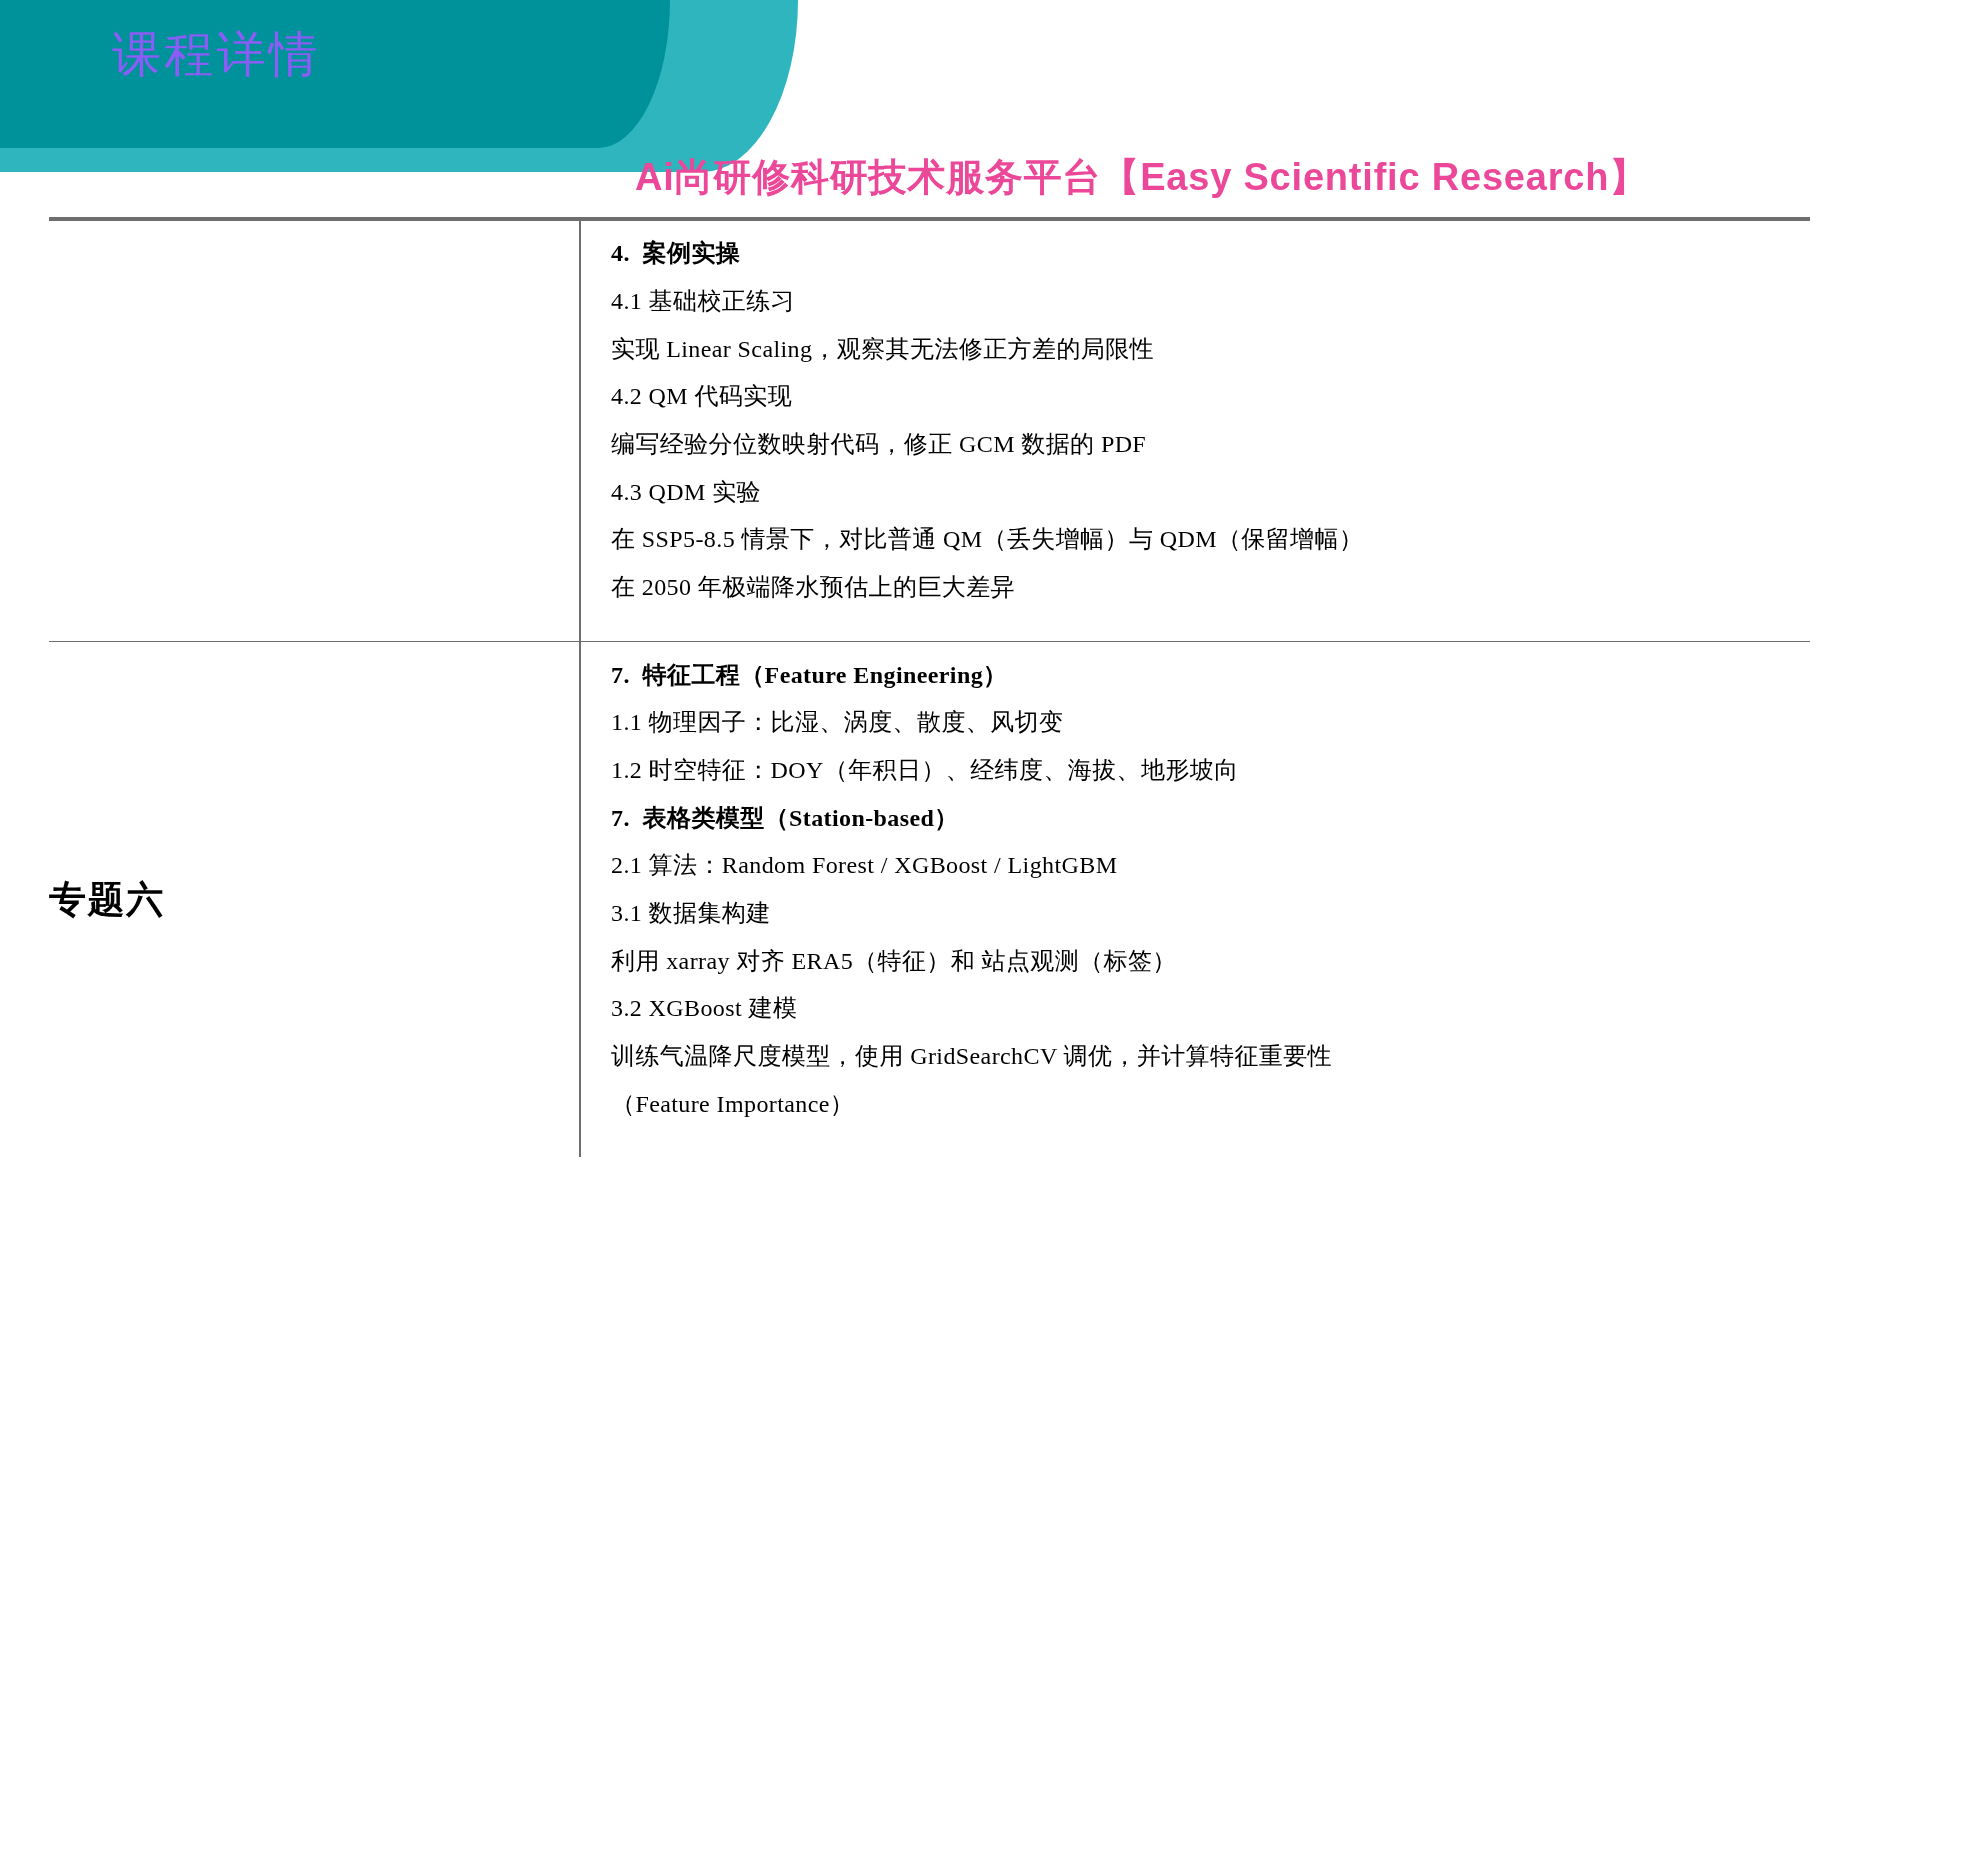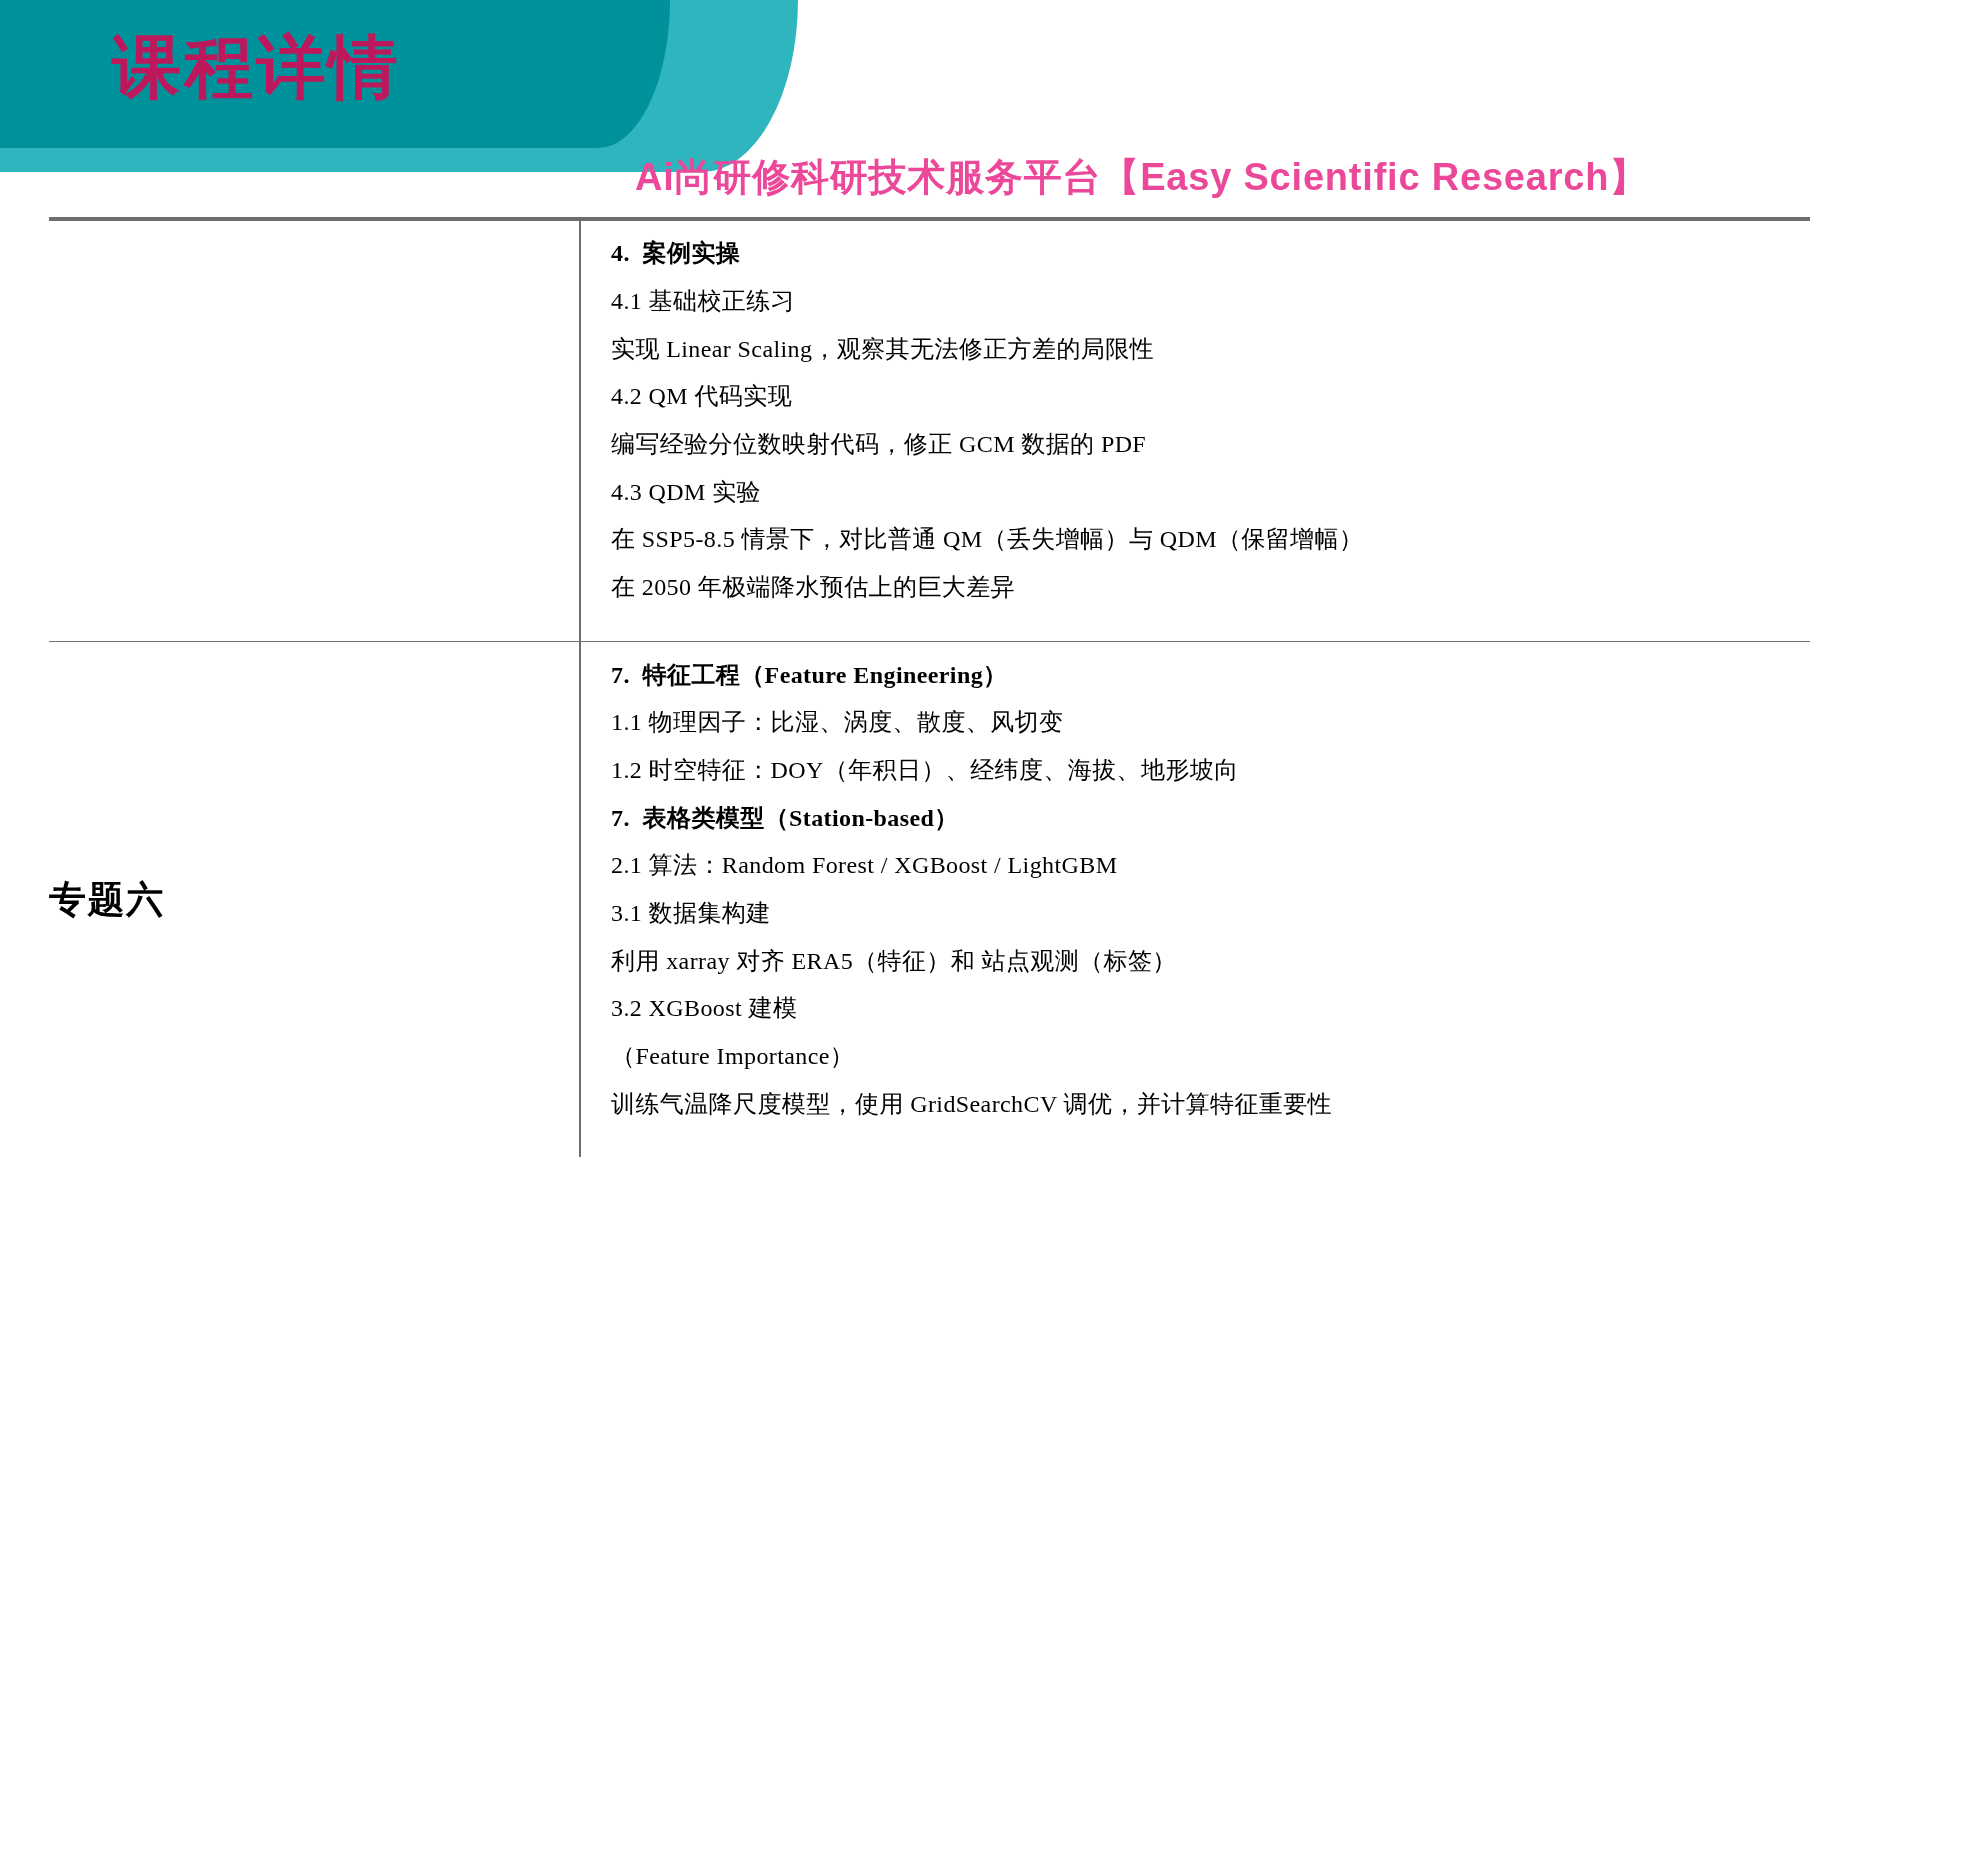--- a/index.html
+++ b/index.html
@@ -38,24 +38,24 @@
     width: 670px;
     height: 148px;
     background: #00929b;
     border-bottom-right-radius: 72px 148px;
   }
   .banner-title {
     position: absolute;
     left: 112px;
     top: 22.3px;
     font-family: "Liberation Sans", sans-serif;
-    font-weight: bold;
-    font-size: 69px;
+    font-weight: normal;
+    font-size: 49px;
     letter-spacing: 3.2px;
-    color: #be185d;
+    color: #8b5cf6;
   }
 
   
   .platform-line {
     position: absolute;
     left: 0;
     top: 152px;
     width: 1980px;
     text-align: center;
     padding-left: 303px;
@@ -174,18 +174,18 @@
     </div>
     <div class="col-right">
       <p class="line bold">7.  特征工程（Feature Engineering）</p>
       <p class="line">1.1 物理因子：比湿、涡度、散度、风切变</p>
       <p class="line">1.2 时空特征：DOY（年积日）、经纬度、海拔、地形坡向</p>
       <p class="line bold">7.  表格类模型（Station-based）</p>
       <p class="line">2.1 算法：Random Forest / XGBoost / LightGBM</p>
       <p class="line">3.1 数据集构建</p>
       <p class="line">利用 xarray 对齐 ERA5（特征）和 站点观测（标签）</p>
       <p class="line">3.2 XGBoost 建模</p>
+      <p class="line">训练气温降尺度模型，使用 GridSearchCV 调优，并计算特征重要性</p>
       <p class="line">（Feature Importance）</p>
-      <p class="line">训练气温降尺度模型，使用 GridSearchCV 调优，并计算特征重要性</p>
     </div>
   </div>
 </div>
 
 
 </body></html>

